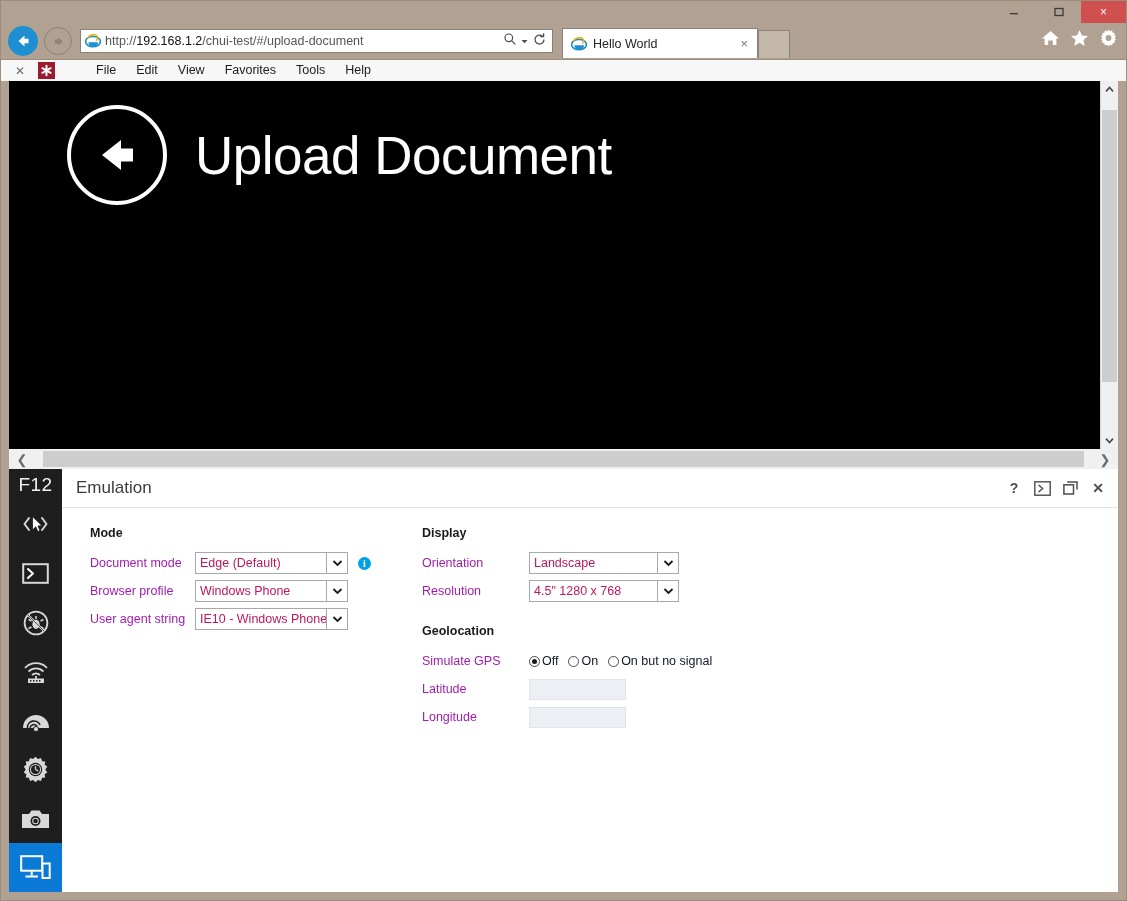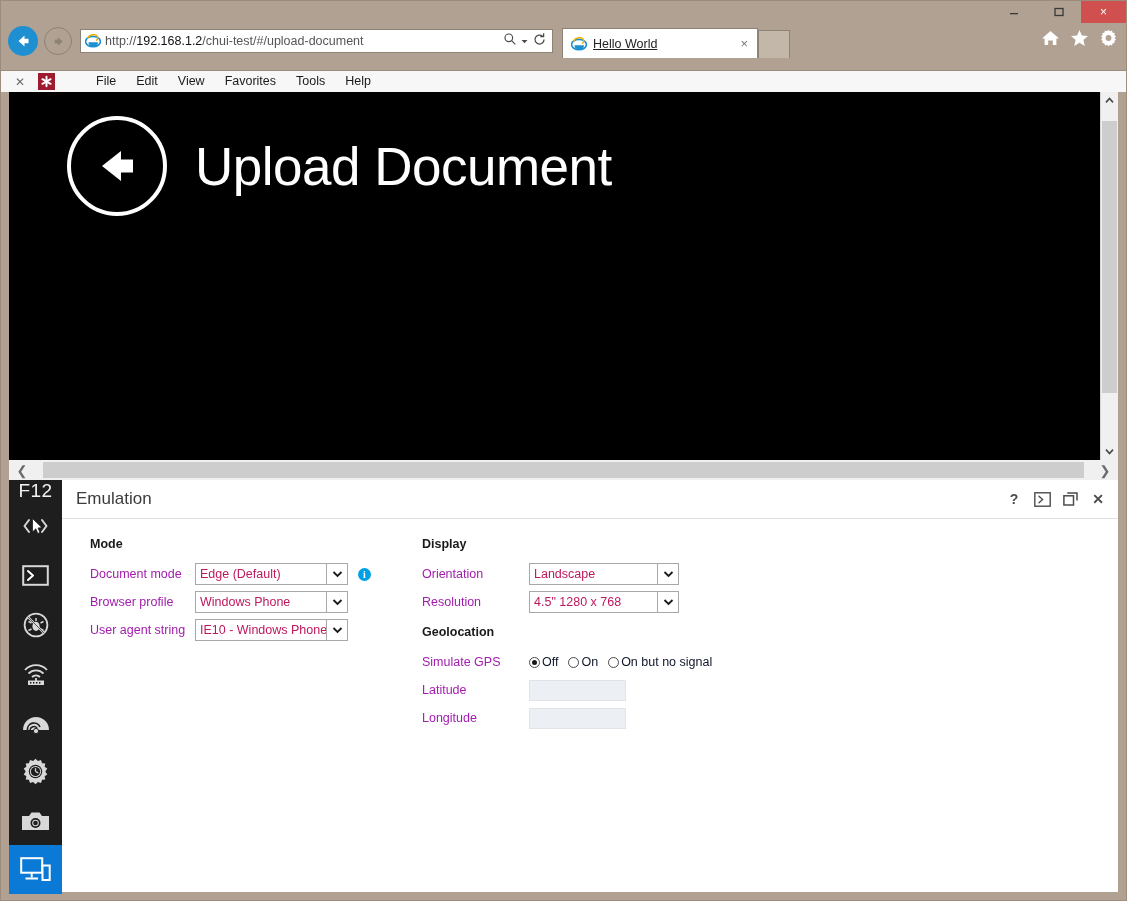--- a/index.html
+++ b/index.html
@@ -51,21 +51,21 @@
     cursor: default;
   }
   .win-btn svg { display:block; }
   #btn-close { background: #d05050; }
 
   
   #nav-row {
     height: 36px;
     display: flex;
     align-items: center;
-    padding: 0 0 11px 7px;
+    padding: 0 0 0 7px;
     flex: 0 0 auto;
     position: relative;
   }
   #back-button {
     width: 30px; height: 30px;
     border-radius: 50%;
     background: #1e8fd0;
     display: flex; align-items: center; justify-content: center;
     flex: 0 0 auto;
   }
@@ -120,21 +120,20 @@
     padding: 0 6px 0 8px;
     box-sizing: border-box;
   }
   .tab-favicon { flex:0 0 auto; display:flex; align-items:center; margin-right:6px;}
   .tab-title {
     flex: 1 1 auto;
     font-size: 12.5px;
     color: #222222;
     white-space: nowrap;
     overflow: hidden;
-    text-decoration: underline;
   }
   .tab-close {
     flex: 0 0 auto;
     font-size: 13px;
     color: #777777;
     padding: 0 3px;
     line-height: 1;
   }
   #new-tab-button {
     width: 32px;
@@ -422,21 +421,21 @@
   .radio-label { font-size: 12.5px; color:#0f172a; margin-left: 2px; }
 
   .text-input {
     width: 97px;
     height: 21px;
     background: #eceff4;
     border: 1px solid #e0e3e8;
     box-sizing: border-box;
     flex: 0 0 auto;
   }
-  .mt-section { margin-top: 12px; }
+  .mt-section { margin-top: 22px; }
 </style>
 </head>
 <body>
 
 <div id="window-frame">
 
   <div id="caption-bar">
     <div id="window-controls">
       <div class="win-btn" id="btn-min">
         <svg width="12" height="12" viewBox="0 0 12 12">

